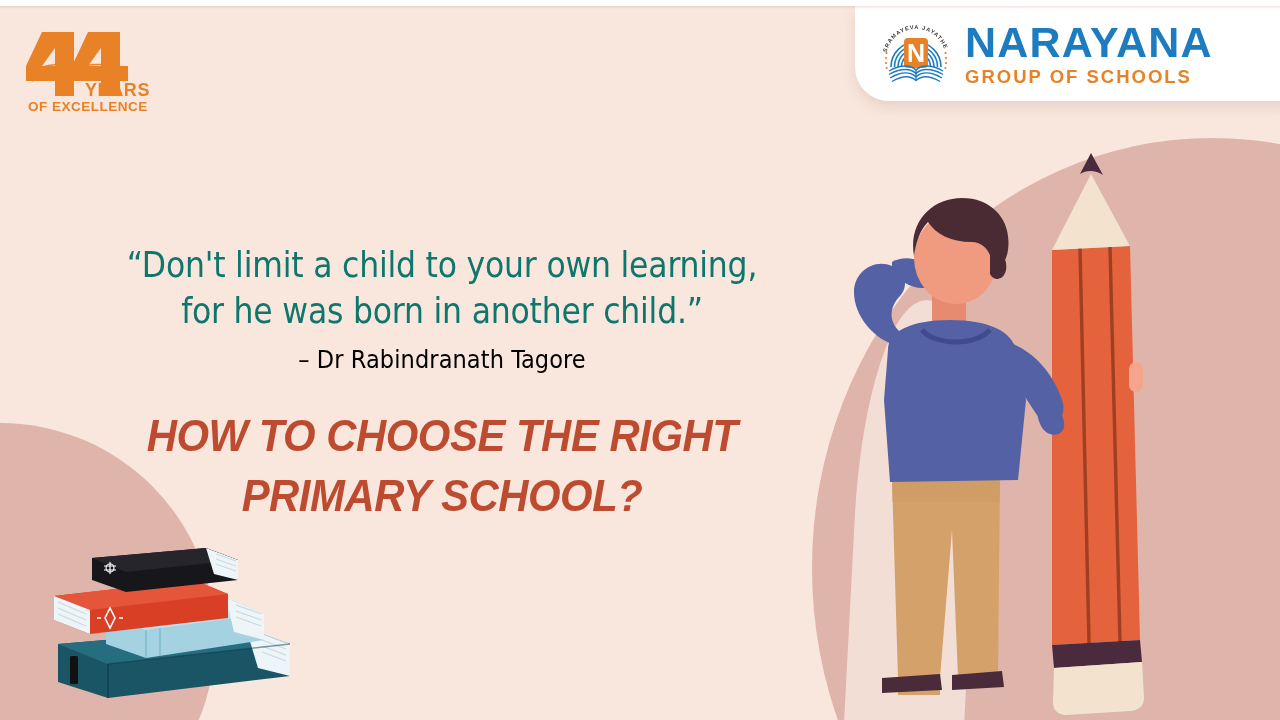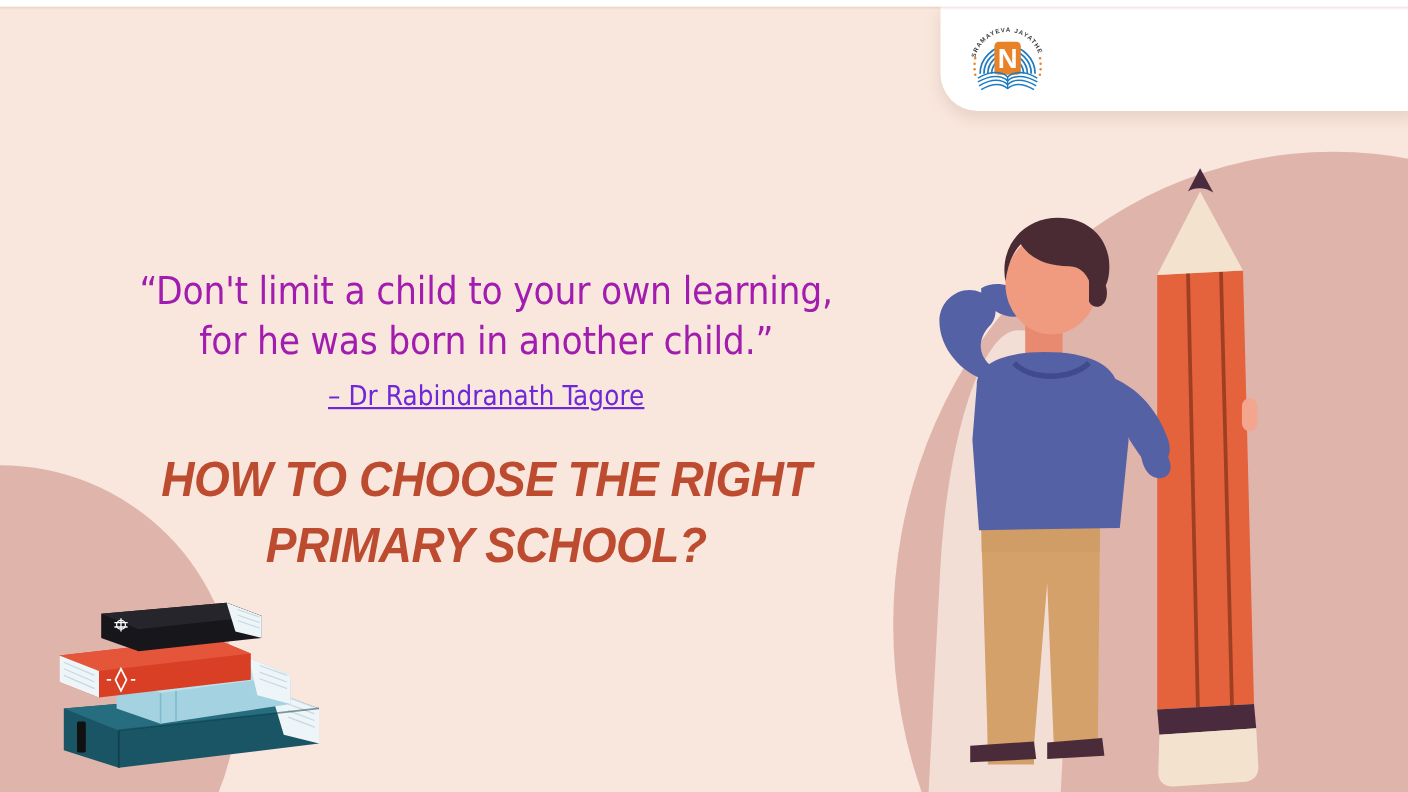--- a/index.html
+++ b/index.html
@@ -106,34 +106,33 @@
     position:absolute;
     left:72px; top:242px;
     width:740px;
     z-index:20;
     text-align:center;
   }
   .quote-line {
     font-family:"DejaVu Sans Condensed","Liberation Sans", sans-serif;
     font-size:35px;
     font-weight:500;
-    color:#a21caf;
+    color:#0f766e;
     line-height:1.32;
     letter-spacing:-0.2px;
     white-space:nowrap;
   }
   .quote-line.l2 { }
   .quote-attrib {
     font-family:"DejaVu Sans Condensed","Liberation Sans", sans-serif;
     font-size:25px;
     font-weight:400;
-    color:#6d28d9;
+    color:#000000;
     margin-top:11px;
     letter-spacing:.1px;
-    text-decoration:underline;
   }
   .headline {
     margin-top:32px;
     font-family:"Liberation Sans", sans-serif;
     font-weight:bold;
     font-style:italic;
     font-size:45px;
     line-height:1.33;
     color:#bd4b30;
     letter-spacing:-0.5px;
@@ -150,20 +149,41 @@
 </style>
 </head>
 <body>
 
 <div id="stage">
 
   <div class="blob-right"></div>
   <div class="blob-left"></div>
   <div class="wedge"></div>
 
+  <div class="years-badge">
+    <svg viewBox="0 0 150 95" width="150" height="95">
+      <g fill="#e98126">
+
+        <path d="M20 14 L52 14 L52 48 L60 48 L60 63 L52 63 L52 78 L33 78 L33 63 L4 63 L4 48 Z
+                 M33 30 L20 48 L33 48 Z"></path>
+        <path d="M66 14 L98 14 L98 48 L106 48 L106 63 L98 63 L98 78 L79 78 L79 63 L50 63 L50 48 Z
+                 M79 30 L66 48 L79 48 Z"></path>
+      </g>
+
+      <g stroke="#e98126" stroke-width="1.5" fill="none" opacity=".95">
+        <path d="M6 56 C24 44, 46 44, 56 52 C66 44, 88 44, 106 56"></path>
+        <path d="M6 59.5 C24 48, 46 48, 56 55.5 C66 48, 88 48, 106 59.5"></path>
+        <path d="M10 63 C26 53, 46 53, 56 59 C66 53, 86 53, 102 63"></path>
+      </g>
+
+      <text x="63" y="78" font-family="Liberation Sans, sans-serif" font-size="18" font-weight="bold" fill="#e98126" letter-spacing="0.6">YEARS</text>
+
+      <text x="6" y="93" font-family="Liberation Sans, sans-serif" font-size="13.5" font-weight="bold" fill="#e98126" letter-spacing="0.5">OF EXCELLENCE</text>
+    </svg>
+  </div>
 
   <div class="brand-card">
 
     <div class="emblem">
       <svg viewBox="0 0 74 74" width="74" height="74">
 
         <defs>
           <path id="mottoArc" d="M7 42 A30 30 0 0 1 67 42" fill="none"></path>
         </defs>
         <text font-family="Liberation Sans, sans-serif" font-size="5.6" font-weight="bold" fill="#3b3b3b" letter-spacing="1.0">
@@ -195,20 +215,24 @@
         <g stroke="#1d7cc0" fill="none" stroke-width="1.4">
           <path d="M10 54 C22 47, 32 48, 37 53 C42 48, 52 47, 64 54"></path>
           <path d="M10 57.5 C22 50.5, 32 51.5, 37 56.5 C42 51.5, 52 50.5, 64 57.5"></path>
           <path d="M11 61 C23 54, 32 55, 37 60 C42 55, 51 54, 63 61"></path>
           <path d="M13 64.5 C24 58, 32 59, 37 63.5 C42 59, 50 58, 61 64.5"></path>
         </g>
         <path d="M37 53 L37 64" stroke="#1d7cc0" stroke-width="1.3"></path>
       </svg>
     </div>
 
+    <div class="brand-words">
+      <div class="brand-name">NARAYANA</div>
+      <div class="brand-sub">GROUP OF SCHOOLS</div>
+    </div>
   </div>
 
   <div class="text-block">
     <div class="quote-line l1">“Don't limit a child to your own learning,</div>
     <div class="quote-line l2">for he was born in another child.”</div>
     <div class="quote-attrib">– Dr Rabindranath Tagore</div>
 
     <div class="headline">
       <span class="hl-line">HOW TO CHOOSE THE RIGHT</span>
       <span class="hl-line">PRIMARY SCHOOL?</span>

